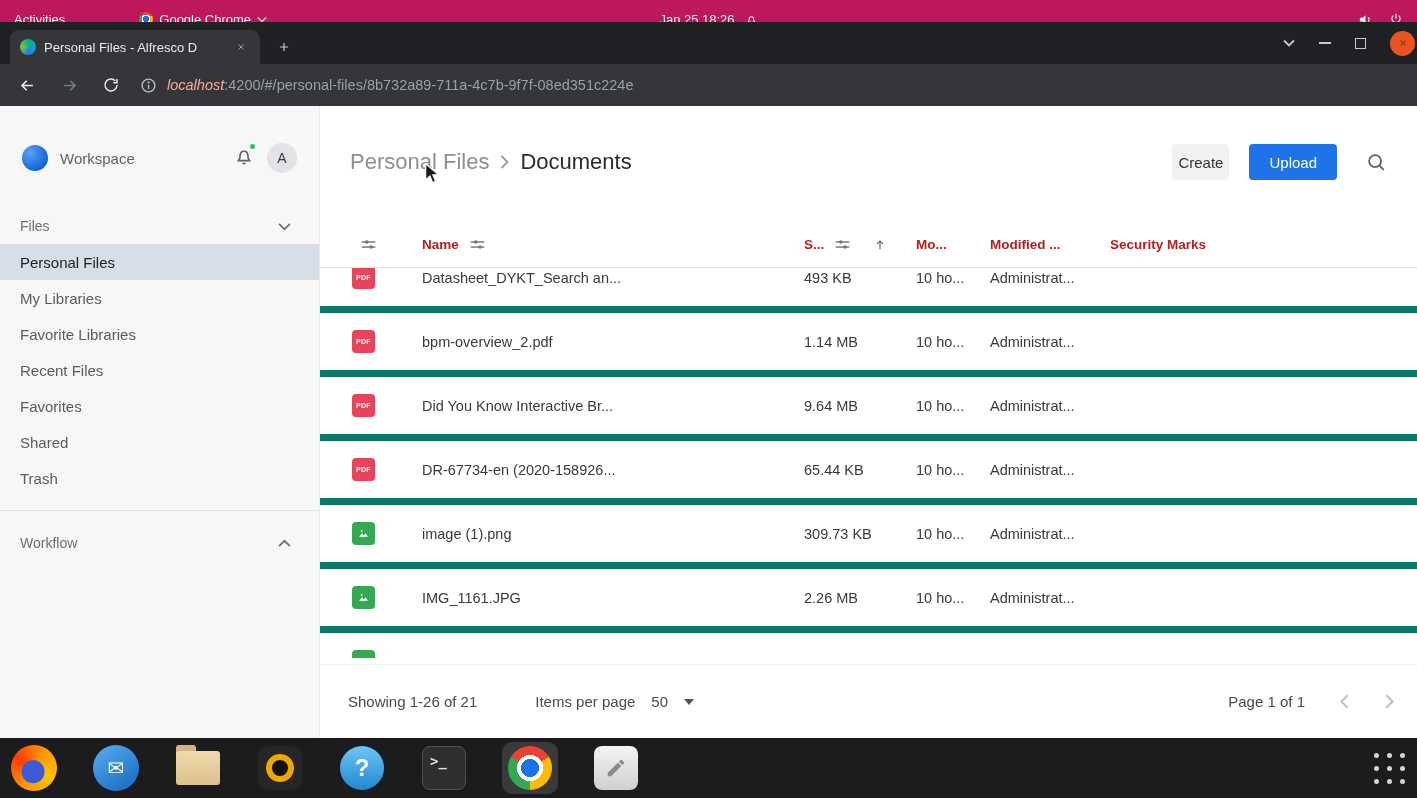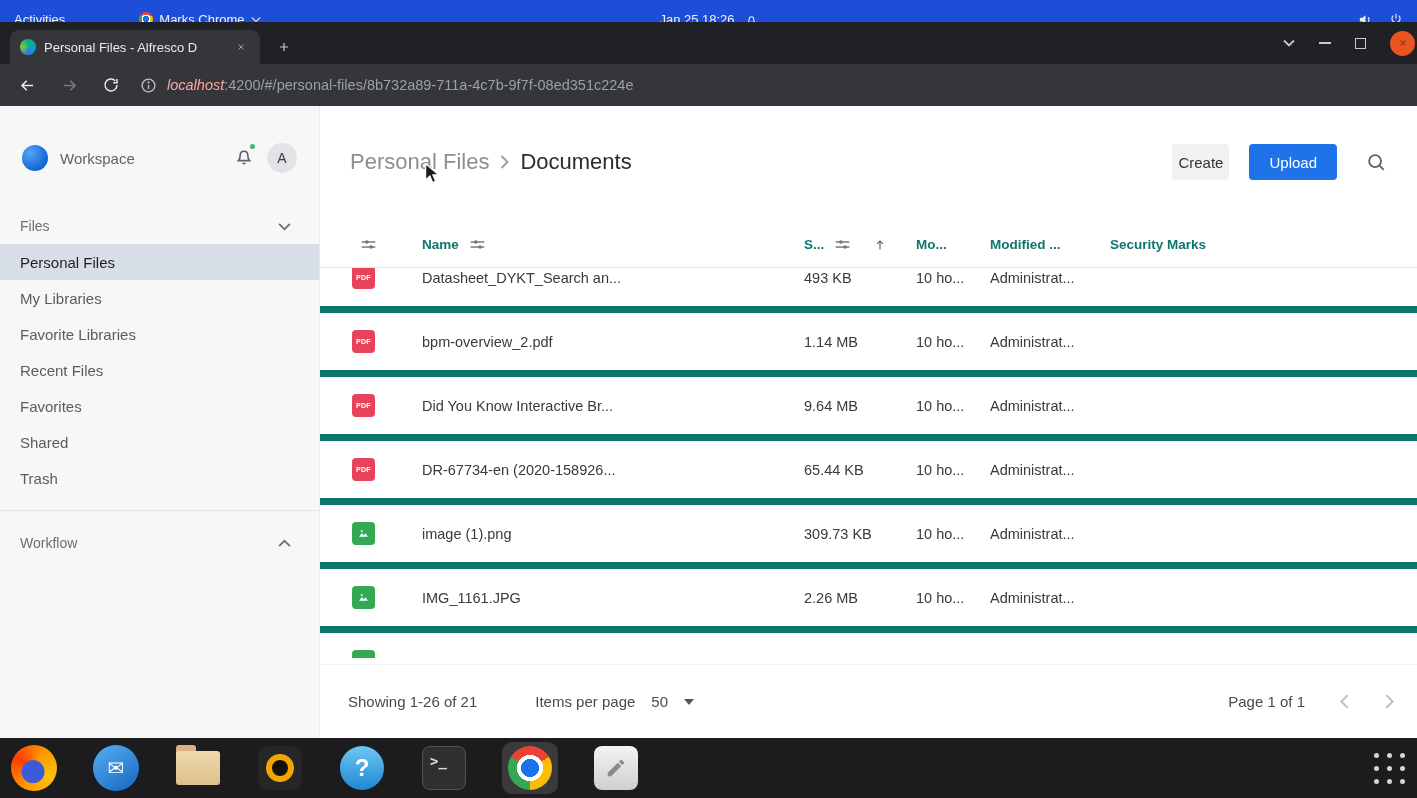--- a/index.html
+++ b/index.html
@@ -1,20 +1,20 @@
 <!DOCTYPE html>
 <html><head>
 <meta charset="utf-8">
 <style>
   * { margin:0; padding:0; box-sizing:border-box; }
   body { font-family:"Liberation Sans", sans-serif; background:#000; }
   .screen { position:relative; width:1417px; height:798px; overflow:hidden; background:#fff; }
 
   
-  .sysbar { position:absolute; top:0; left:0; right:0; height:38px; background:#1d4ed8; color:#f1f1f1; display:flex; align-items:center; font-size:13px; }
+  .sysbar { position:absolute; top:0; left:0; right:0; height:38px; background:#be185d; color:#f1f1f1; display:flex; align-items:center; font-size:13px; }
   .sys-left { display:flex; align-items:center; gap:8px; padding-left:8px; }
   .sys-activities { padding:0 6px; }
   .sys-appmenu { display:flex; align-items:center; gap:6px; margin-left:60px; }
   .mini-chrome { width:14px; height:14px; border-radius:50%;
     background: radial-gradient(circle at 50% 50%, #1a73e8 0 3px, #fff 3px 4.5px, transparent 4.5px),
                 conic-gradient(from -60deg, #ea4335 0 120deg, #fbbc05 120deg 240deg, #34a853 240deg 360deg); }
   .sys-center { position:absolute; left:50%; transform:translateX(-50%); display:flex; align-items:center; gap:10px; }
   .sys-right { margin-left:auto; display:flex; align-items:center; gap:16px; padding-right:14px; }
   .sysbar svg { display:block; }
 
@@ -67,21 +67,21 @@
   .bc-parent { color:#8e8e8e; }
   .bc-sep { color:#9a9a9a; display:grid; place-items:center; }
   .bc-current { color:#2b2b2b; }
   .hdr-actions { margin-left:auto; display:flex; align-items:center; gap:20px; }
   .btn-create { height:36px; padding:0 6px; background:#f1f1f1; border:none; border-radius:4px; color:#333; font-size:15px; font-family:inherit; }
   .btn-upload { height:36px; padding:0 20px; background:#1f73e8; border:none; border-radius:4px; color:#fff; font-size:15px; font-family:inherit; }
   .search-btn { color:#5f6368; display:grid; place-items:center; margin-left:8px; }
 
   
   .grid-cols { display:grid; grid-template-columns:70px 382px 112px 74px 120px 1fr; padding-left:32px; align-items:center; }
-  .table-head { position:absolute; top:116px; left:0; right:0; height:46px; border-bottom:1px solid #e2e2e2; color:#0f766e; font-size:13.5px; font-weight:700; }
+  .table-head { position:absolute; top:116px; left:0; right:0; height:46px; border-bottom:1px solid #e2e2e2; color:#b91c1c; font-size:13.5px; font-weight:700; }
   .hcell { display:flex; align-items:center; gap:10px; }
   .icon-muted { color:#757575; display:grid; place-items:center; }
   .sort-arrow { margin-left:12px; }
   .rows-viewport { position:absolute; top:162px; left:0; right:0; height:390px; overflow:hidden; background:#fff; }
   .rows-inner { margin-top:-19px; }
   .frow { height:64px; border-bottom:7px solid #0f766e; font-size:14.5px; color:#3a3a3a; }
   .fname { white-space:nowrap; overflow:hidden; }
   .doc-icon { width:23px; height:23px; border-radius:4px; display:grid; place-items:center; }
   .doc-icon.pdf { background:#e8435a; color:#fff; font-size:7px; font-weight:700; letter-spacing:.3px; }
   .doc-icon.img { background:#35a854; color:#fff; }
@@ -120,21 +120,21 @@
 </head>
 <body>
 
 <div class="screen">
 
   <div class="sysbar">
     <div class="sys-left">
       <span class="sys-activities">Activities</span>
       <span class="sys-appmenu">
         <span class="mini-chrome"></span>
-        <span>Marks Chrome</span>
+        <span>Google Chrome</span>
         <svg width="10" height="7" viewBox="0 0 12 8" fill="none" stroke="#cfcfcf" stroke-width="1.6">
             <path d="M1 1.5l5 5 5-5"></path>
           </svg>
       </span>
     </div>
     <div class="sys-center">
       <span>Jan 25 18:26</span>
       <svg width="13" height="13" viewBox="0 0 24 24" fill="none" stroke="#e8e8e8" stroke-width="2">
           <path d="M6 17h12c-1.2-1.4-1.8-2.6-1.8-5.2 0-3-1.6-5-4.2-5s-4.2 2-4.2 5C7.8 14.4 7.2 15.6 6 17z"></path>
           <path d="M10.5 19.5a1.8 1.8 0 0 0 3 0"></path>

